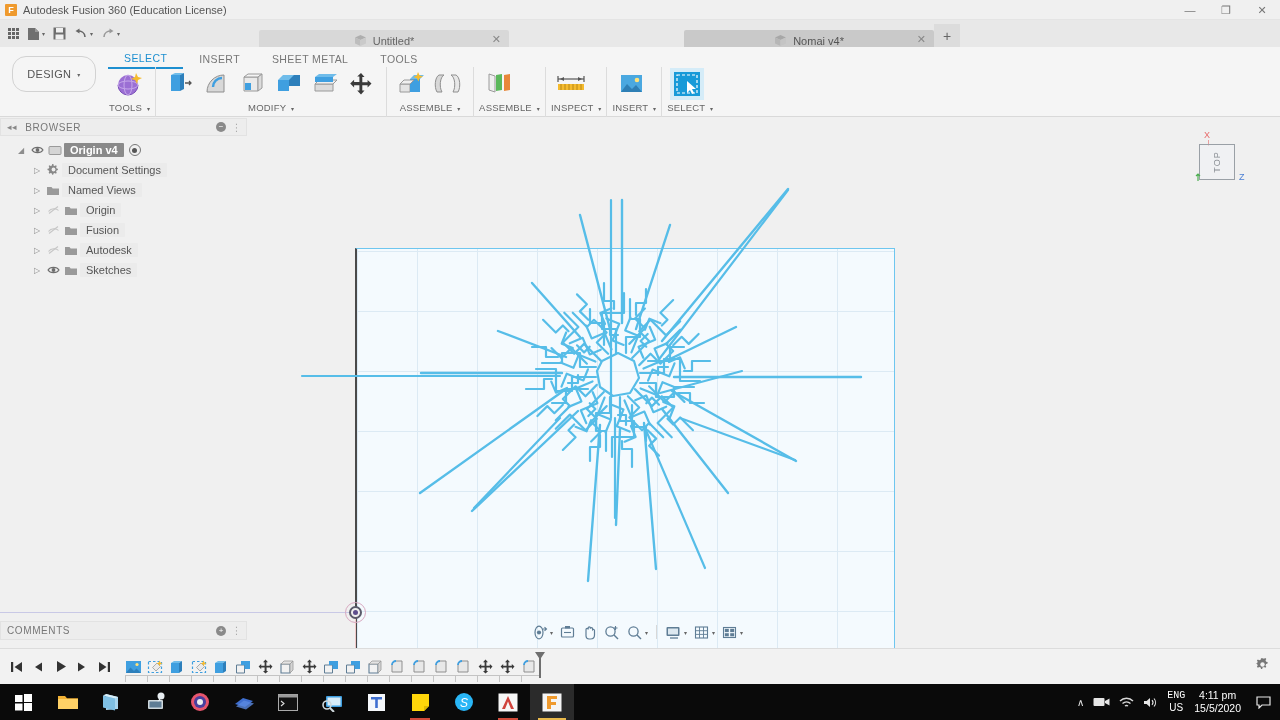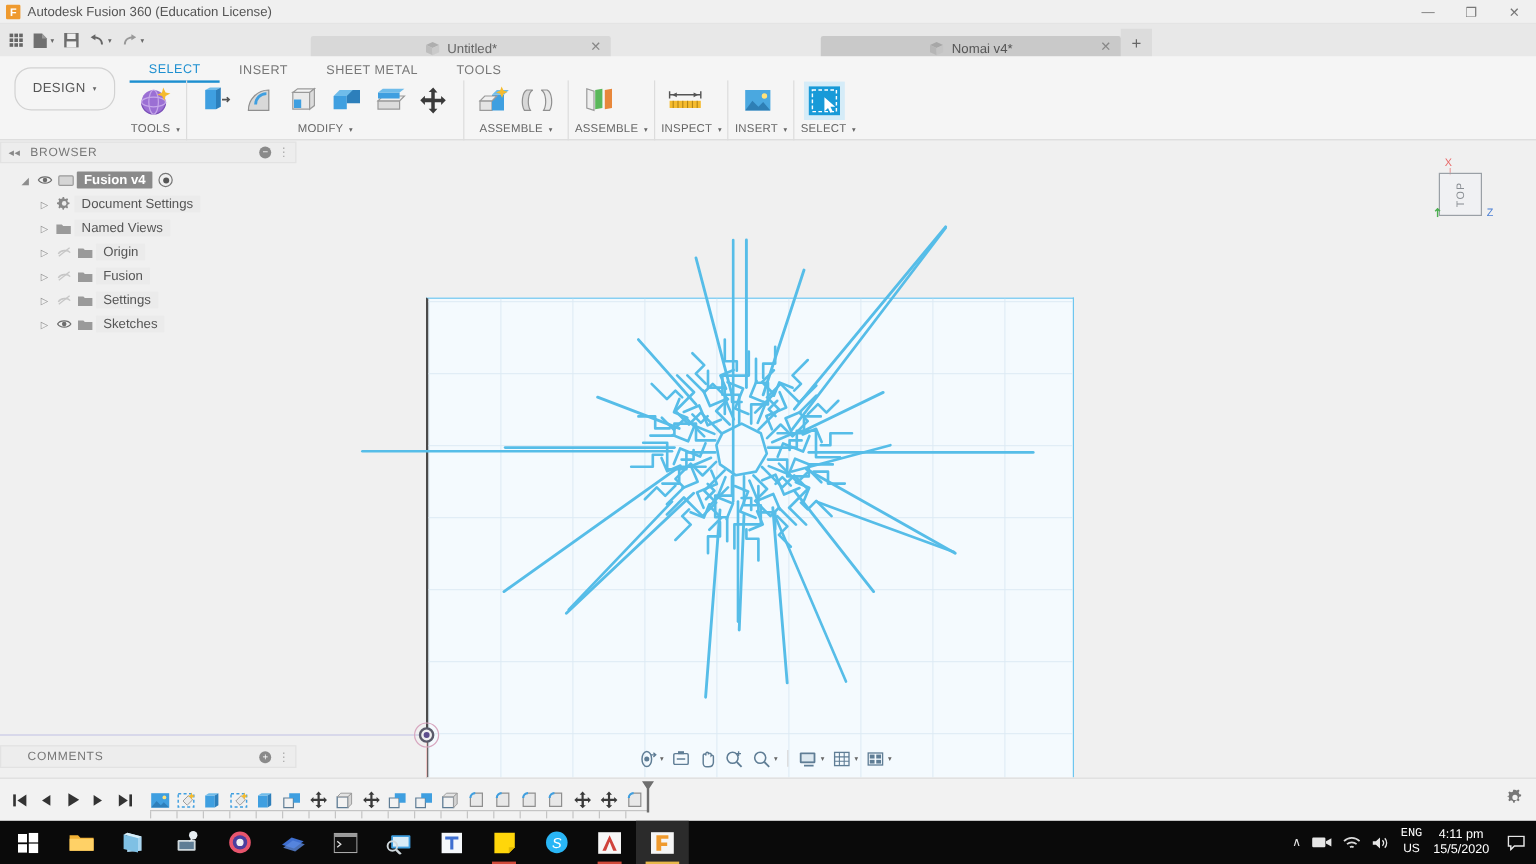--- a/index.html
+++ b/index.html
@@ -133,21 +133,21 @@
   .radio-sel {
     width: 12px; height: 12px; border-radius: 50%; border: 1px solid #777; margin-left: 5px;
     display: flex; align-items: center; justify-content: center;
   }
   .radio-sel i { width: 5px; height: 5px; border-radius: 50%; background: #555; display: block; }
 
   
   .comments {
     position: absolute; left: 0; top: 621px; width: 247px; height: 19px;
     background: #ededed; border: 1px solid #e2e2e2; display: flex; align-items: center;
-    padding-left: 22px; color: #777; font-size: 10px; letter-spacing: .6px;
+    padding-left: 6px; color: #777; font-size: 10px; letter-spacing: .6px;
   }
   .comments .hdr-right { margin-left: auto; display: flex; align-items: center; gap: 5px; padding-right: 4px; }
 
   
   .canvas {
     position: absolute; left: 0; top: 118px; width: 1280px; height: 530px;
     background: #ffffff; overflow: hidden; z-index: -1;
   }
   .canvas-grid {
     position: absolute; inset: 0;
@@ -714,21 +714,21 @@
           <svg width="13" height="10" viewBox="0 0 13 10">
             <path d="M1 5 C3 1.5 10 1.5 12 5 C10 8.5 3 8.5 1 5 Z" fill="none" stroke="#6d6d6d" stroke-width="1.1"></path>
             <circle cx="6.5" cy="5" r="1.9" fill="#6d6d6d"></circle>
           </svg>
         </span>
         <span class="tico">
           <svg width="14" height="11" viewBox="0 0 14 11">
             <rect x="1" y="1.5" width="12" height="8" rx="1" fill="#d5d5d5" stroke="#9a9a9a" stroke-width="1"></rect>
           </svg>
         </span>
-        <span class="tlabel">Fusion v4</span>
+        <span class="tlabel">Origin v4</span>
         <span class="radio-sel">
             <i></i>
           </span>
       </div>
 
       <div class="tnode child">
         <span class="arrow">▷</span>
         <span class="tico">
           <svg width="13" height="13" viewBox="0 0 13 13">
             <path d="M6.5 1.4 l1.3 .5 1.1 -.7 .9 .9 -.7 1.1 .5 1.3 1.3 .3 v1.3 l-1.3 .3 -.5 1.3 .7 1.1 -.9 .9 -1.1 -.7 -1.3 .5 -.3 1.3 H5.2 L4.9 9.5 3.6 9 2.5 9.7 1.6 8.8 2.3 7.7 1.8 6.4 .5 6.1 V4.8 l1.3 -.3 .5 -1.3 -.7 -1.1 .9 -.9 1.1 .7 1.3 -.5 .3 -1.3 h1.3 z" fill="#888"></path>
@@ -786,21 +786,21 @@
           <svg width="13" height="10" viewBox="0 0 13 10">
             <path d="M1.5 6.5 C4 3 9.5 3 11.5 5.5" fill="none" stroke="#c6c6c6" stroke-width="1.1"></path>
             <path d="M2 8.5 L11 1.5" stroke="#c6c6c6" stroke-width="1.1"></path>
           </svg>
         </span>
         <span class="tico">
           <svg width="14" height="11" viewBox="0 0 14 11">
             <path d="M1 2 h4.5 l1.2 1.4 H13 v6.6 H1 z" fill="#9a9a9a"></path>
           </svg>
         </span>
-        <span class="tlabel">Settings</span>
+        <span class="tlabel">Autodesk</span>
       </div>
 
       <div class="tnode grandchild">
         <span class="arrow">▷</span>
         <span class="eye">
           <svg width="13" height="10" viewBox="0 0 13 10">
             <path d="M1 5 C3 1.5 10 1.5 12 5 C10 8.5 3 8.5 1 5 Z" fill="none" stroke="#6d6d6d" stroke-width="1.1"></path>
             <circle cx="6.5" cy="5" r="1.9" fill="#6d6d6d"></circle>
           </svg>
         </span>

